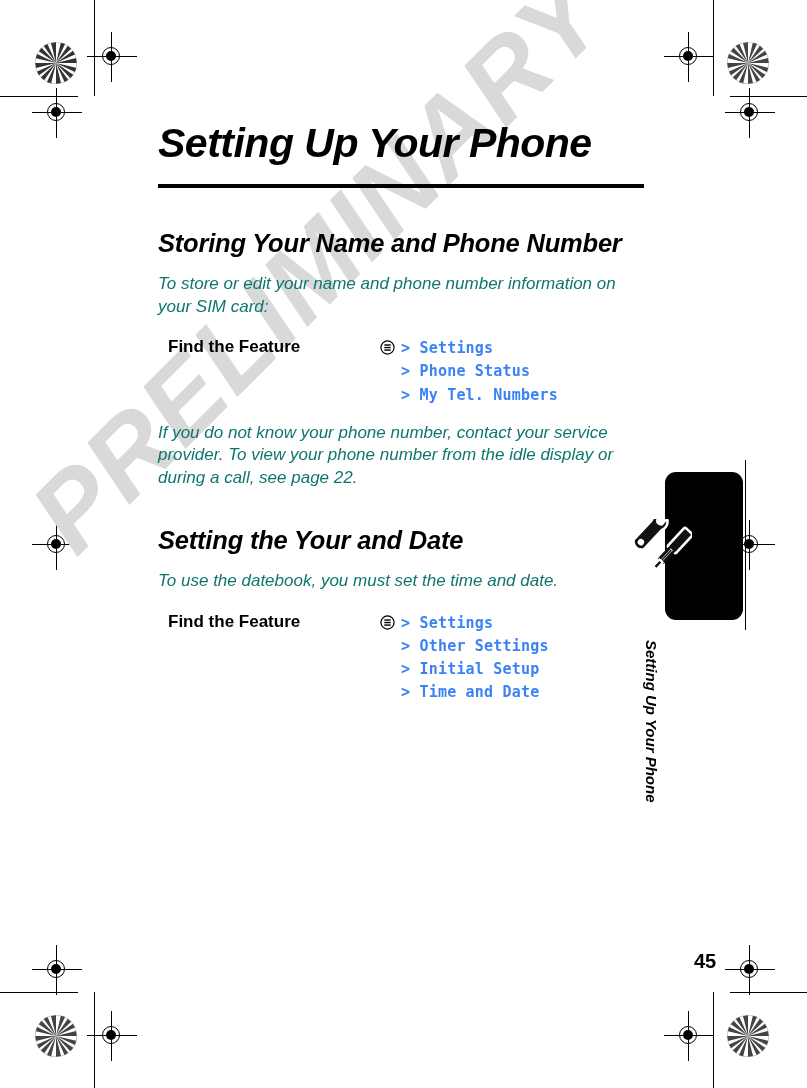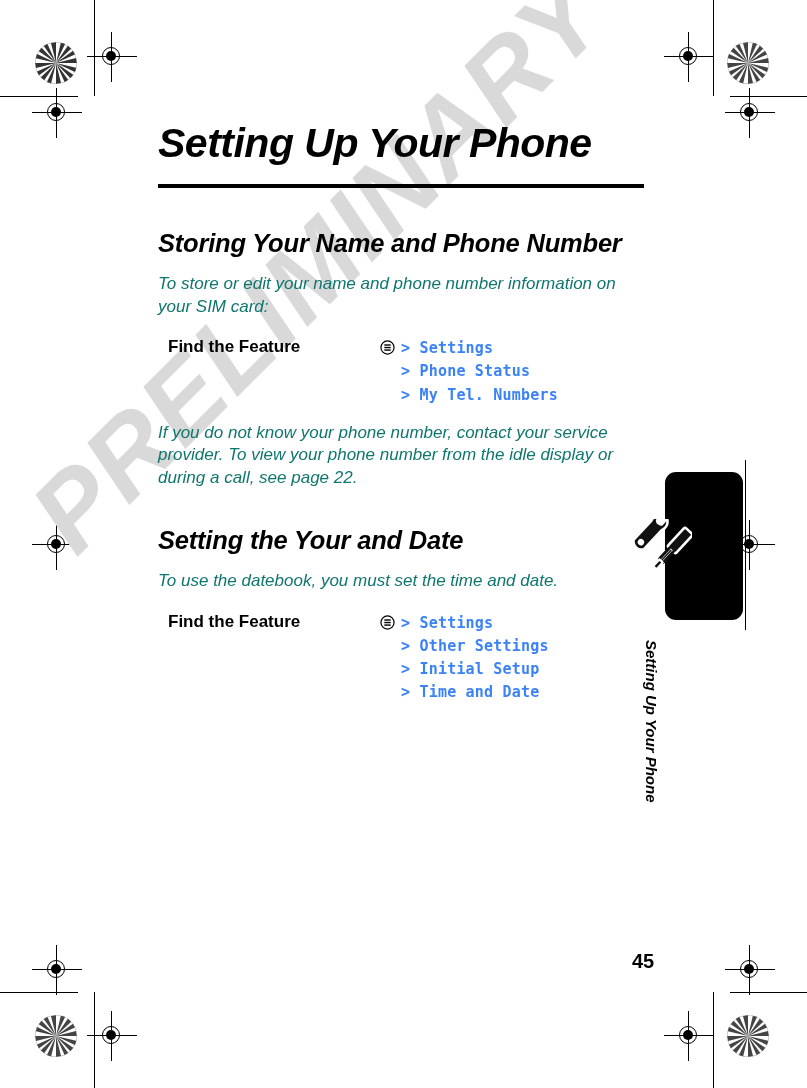--- a/index.html
+++ b/index.html
@@ -205,21 +205,21 @@
     color: #000;
     white-space: nowrap;
     transform: rotate(90deg);
     transform-origin: left top;
     z-index: 3;
   }
 
   
   .folio {
     position: absolute;
-    left: 632px;
+    left: 694px;
     top: 950px;
     font-size: 20px;
     font-weight: bold;
     color: #000;
     z-index: 3;
   }
 </style>
 </head>
 <body>
 

